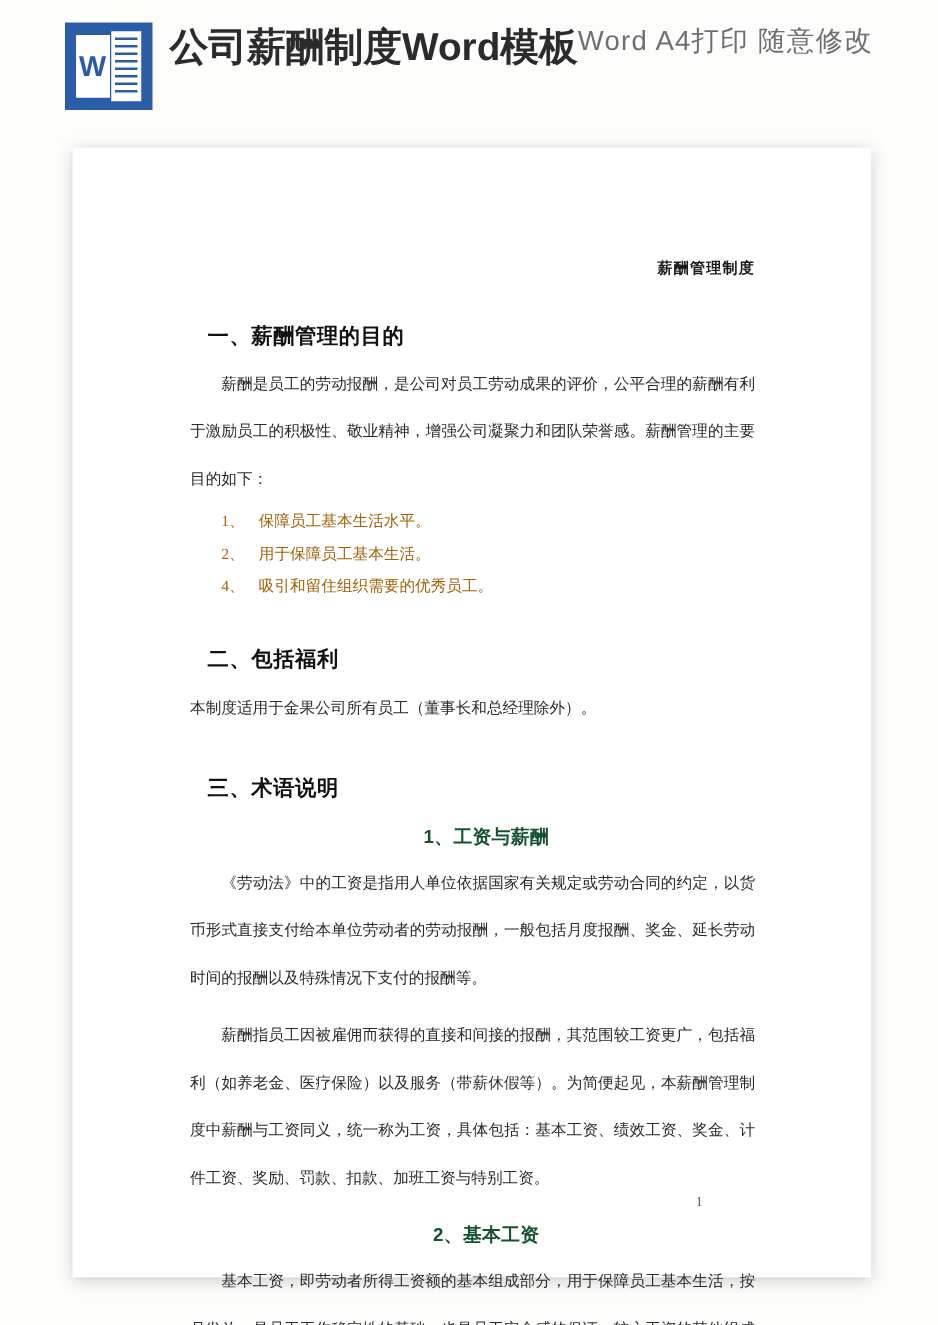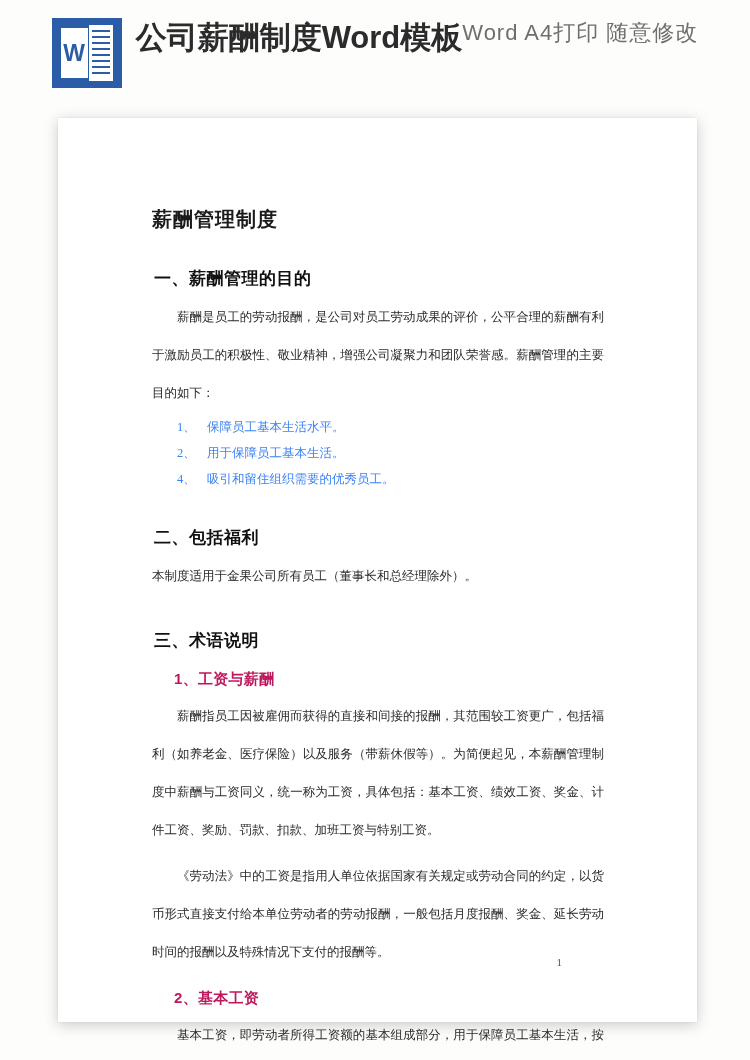--- a/index.html
+++ b/index.html
@@ -123,42 +123,43 @@
     position: absolute;
     left: 94px;      
     top: 0;
     width: 452px;    
     height: 904px;
   }
 
   .doc-title {
     font-family: "Liberation Sans", sans-serif;
     font-weight: bold;
-    font-size: 20px;
+    font-size: 12px;
     color: #1a1a1a;
-    text-align: left;
+    text-align: right;
     margin-top: 88px;
     letter-spacing: 1px;
   }
 
   h2.h-lvl1 {
     font-family: "Liberation Sans", sans-serif;
     font-weight: bold;
     font-size: 17px;
     color: #111111;
-    margin: 34px 0 0 2px;
+    margin: 34px 0 0 14px;
     letter-spacing: 0.5px;
   }
   h3.h-lvl2 {
     font-family: "Liberation Sans", sans-serif;
     font-weight: bold;
     font-size: 15px;
-    color: #be185d;
+    color: #14532d;
     margin: 18px 0 0 22px;
     letter-spacing: 0.3px;
+    text-align: center;
   }
 
   p.para {
     font-family: "Liberation Serif", serif;
     font-size: 12.5px;
     line-height: 38px;
     color: #2a2a2a;
     margin: 8px 0 0 0;
     text-align: justify;
     text-justify: inter-ideograph;
@@ -168,21 +169,21 @@
 
   ol.numlist {
     list-style: none;
     margin: 2px 0 0 0;
     padding: 0;
   }
   ol.numlist li {
     font-family: "Liberation Serif", serif;
     font-size: 12.5px;
     line-height: 26px;
-    color: #3b82f6;
+    color: #a16207;
     padding-left: 2em;
   }
   ol.numlist li .num { margin-right: 0.9em; }
 
   #page-number {
     position: absolute;
     left: 0;
     top: 838px;
     width: 452px;
     text-align: right;
@@ -234,21 +235,21 @@
       <li><span class="num">2、</span><span>用于保障员工基本生活。</span></li>
       <li><span class="num">4、</span><span>吸引和留住组织需要的优秀员工。</span></li>
     </ol>
 
     <h2 class="h-lvl1">二、包括福利</h2>
     <p class="para noindent">本制度适用于金果公司所有员工（董事长和总经理除外）。</p>
 
     <h2 class="h-lvl1">三、术语说明</h2>
 
     <h3 class="h-lvl2">1、工资与薪酬</h3>
+    <p class="para">《劳动法》中的工资是指用人单位依据国家有关规定或劳动合同的约定，以货币形式直接支付给本单位劳动者的劳动报酬，一般包括月度报酬、奖金、延长劳动时间的报酬以及特殊情况下支付的报酬等。</p>
     <p class="para">薪酬指员工因被雇佣而获得的直接和间接的报酬，其范围较工资更广，包括福利（如养老金、医疗保险）以及服务（带薪休假等）。为简便起见，本薪酬管理制度中薪酬与工资同义，统一称为工资，具体包括：基本工资、绩效工资、奖金、计件工资、奖励、罚款、扣款、加班工资与特别工资。</p>
-    <p class="para">《劳动法》中的工资是指用人单位依据国家有关规定或劳动合同的约定，以货币形式直接支付给本单位劳动者的劳动报酬，一般包括月度报酬、奖金、延长劳动时间的报酬以及特殊情况下支付的报酬等。</p>
 
     <h3 class="h-lvl2">2、基本工资</h3>
     <p class="para">基本工资，即劳动者所得工资额的基本组成部分，用于保障员工基本生活，按月发放，是员工工作稳定性的基础，也是员工安全感的保证。较之工资的其他组成部分具有相对稳定性。具体来说，在企业中，基本工资是根据员工所在职位的价值、员工所受教育的程度、技能水平以及工作年限来核定的。</p>
 
     <div id="page-number">1</div>
   </div>
 </div>
 
 </body></html>

